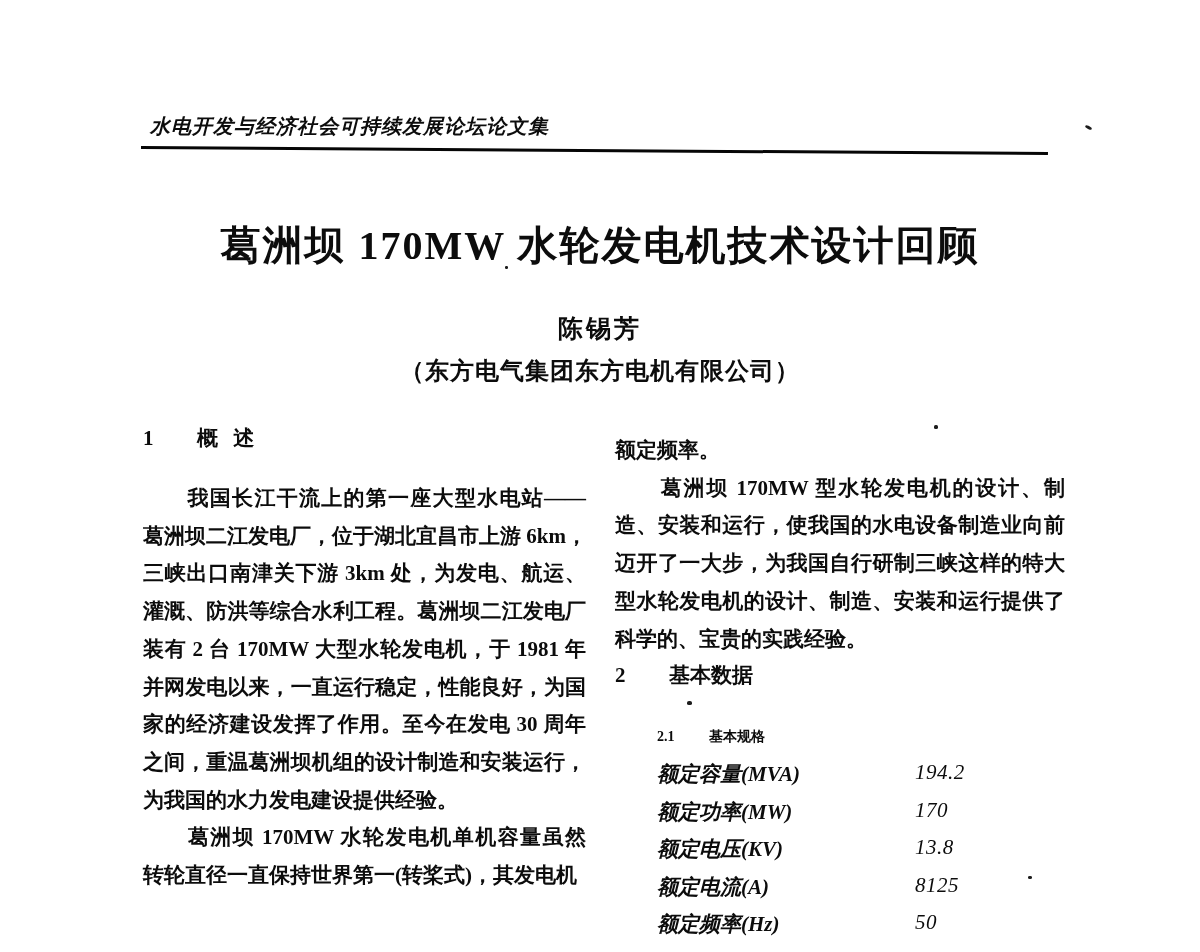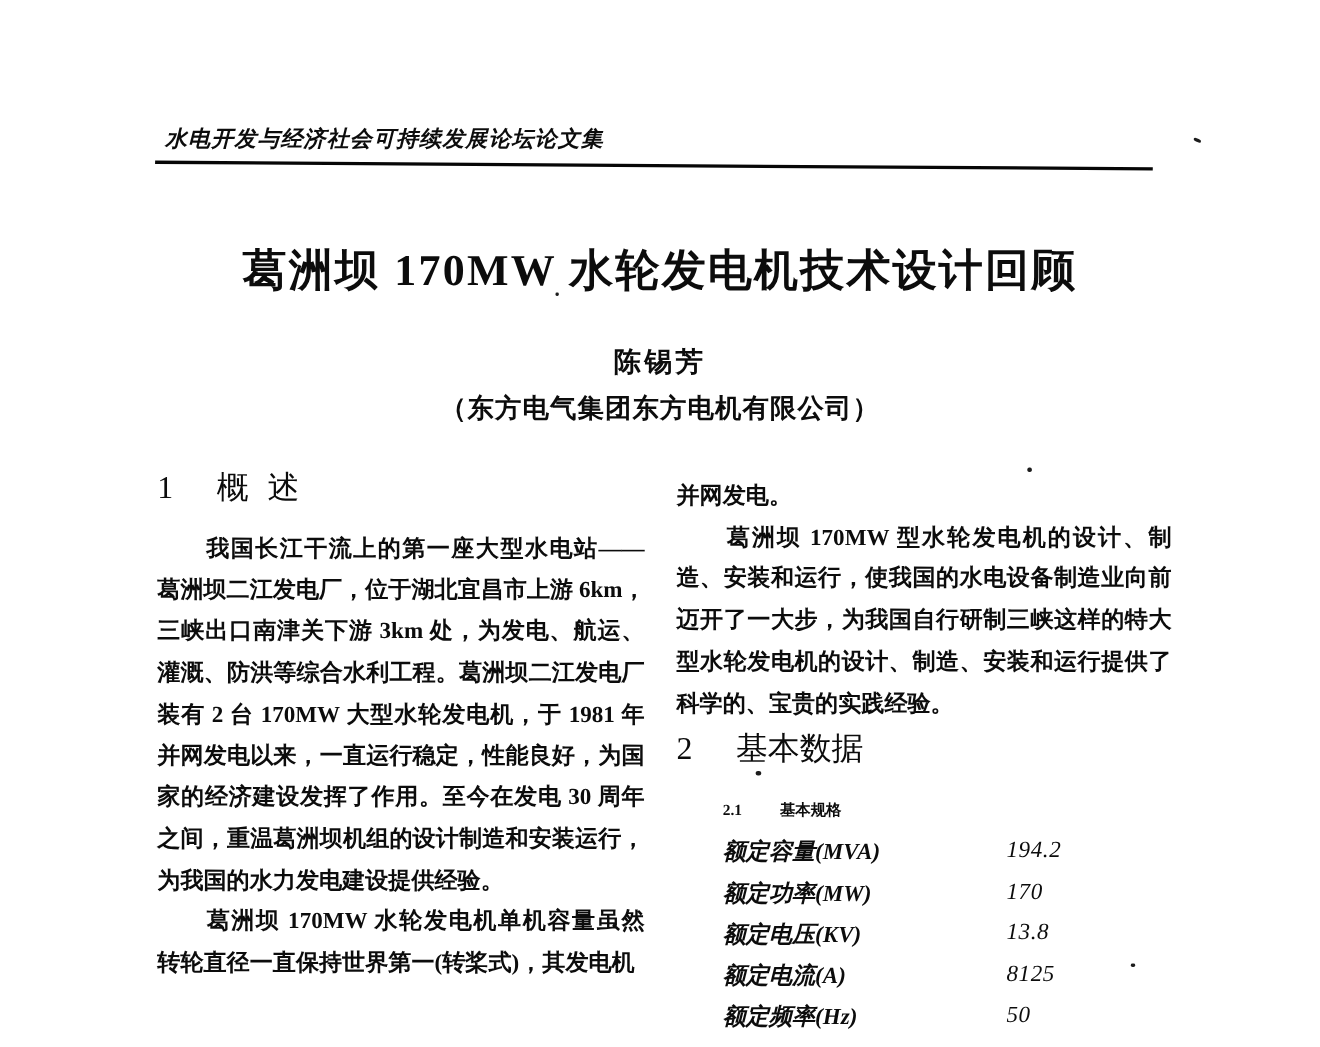--- a/index.html
+++ b/index.html
@@ -18,21 +18,21 @@
   .header-rule {
     position:absolute; left:141px; top:146px; width:907px; height:3px;
     background:#060606; transform:rotate(0.38deg); transform-origin:0 50%;
   }
   
   .centered { position:absolute; left:143px; width:914px; text-align:center; white-space:nowrap; }
   .title { top:218px; font-size:40px; font-weight:700; letter-spacing:2px; }
   .author { top:312px; font-size:25px; font-weight:600; letter-spacing:3px; }
   .affiliation { top:355px; font-size:24px; font-weight:700; letter-spacing:1px; }
   
-  .sec-heading { position:absolute; font-size:29px; font-weight:400; white-space:nowrap; }
+  .sec-heading { position:absolute; font-size:21px; font-weight:700; white-space:nowrap; }
   .sec-heading .sec-num { display:inline-block; min-width:54px; }
   .sec-heading .sec-title { word-spacing:10px; }
   #sec1-heading { left:143px; top:424px; }
   #sec2-heading { left:615px; top:661px; }
   .subsec-heading { position:absolute; left:657px; top:728px; font-size:14px; font-weight:700; white-space:nowrap; }
   .subsec-heading .subsec-num { display:inline-block; min-width:52px; }
   
   .body-text { position:absolute; font-size:21px; font-weight:600; line-height:37.7px; }
   #left-body  { left:143px; top:480px; width:443px; }
   #right-body { left:615px; top:432px; width:450px; }
@@ -74,21 +74,21 @@
       <div class="line">装有 2 台 170MW 大型水轮发电机，于 1981 年</div>
       <div class="line">并网发电以来，一直运行稳定，性能良好，为国</div>
       <div class="line">家的经济建设发挥了作用。至今在发电 30 周年</div>
       <div class="line">之间，重温葛洲坝机组的设计制造和安装运行，</div>
       <div class="line end">为我国的水力发电建设提供经验。</div>
       <div class="line">　　葛洲坝 170MW 水轮发电机单机容量虽然</div>
       <div class="line end">转轮直径一直保持世界第一(转桨式)，其发电机</div>
     </div>
 
   <div class="body-text" id="right-body">
-      <div class="line end">并网发电。</div>
+      <div class="line end">额定频率。</div>
       <div class="line">　　葛洲坝 170MW 型水轮发电机的设计、制</div>
       <div class="line">造、安装和运行，使我国的水电设备制造业向前</div>
       <div class="line">迈开了一大步，为我国自行研制三峡这样的特大</div>
       <div class="line">型水轮发电机的设计、制造、安装和运行提供了</div>
       <div class="line end">科学的、宝贵的实践经验。</div>
     </div>
 
   <div class="sec-heading" id="sec2-heading">
     <span class="sec-num">2</span><span class="sec-title">基本数据</span>
   </div>

